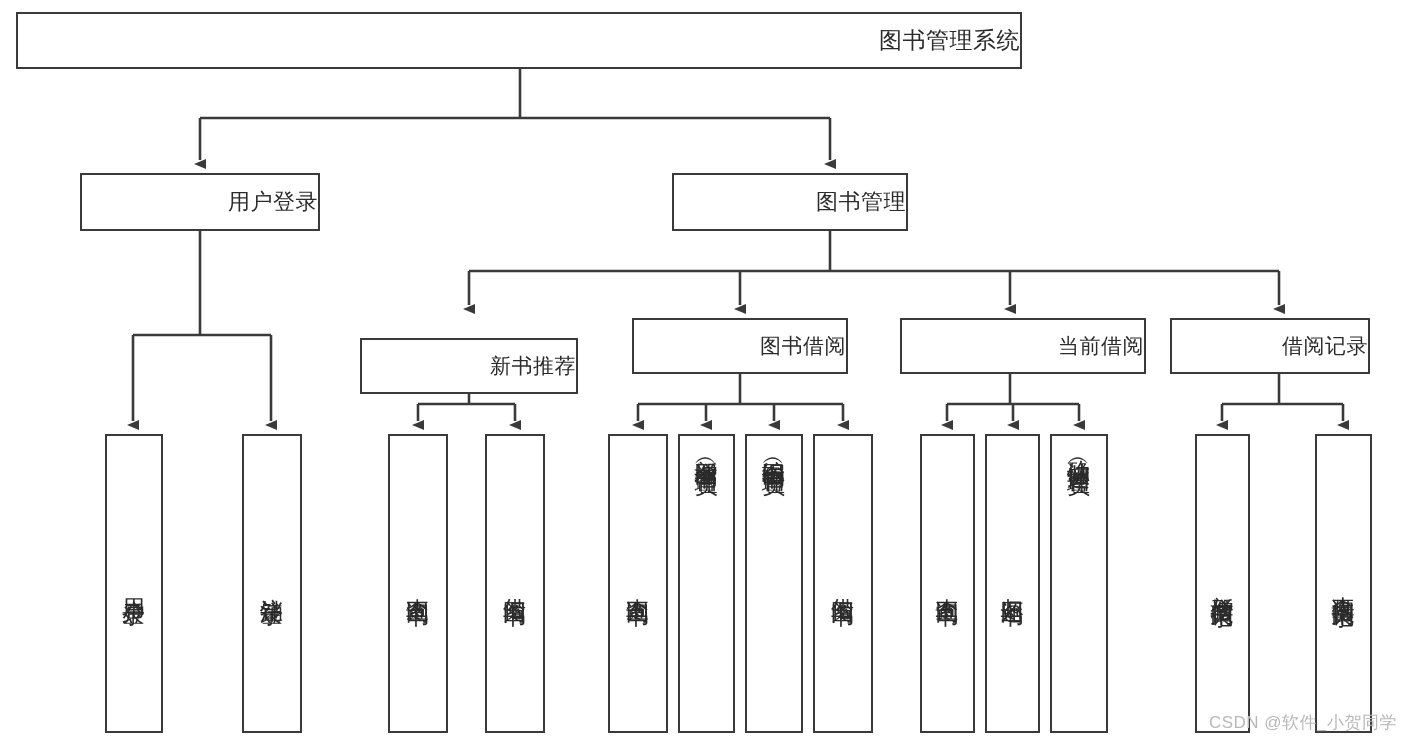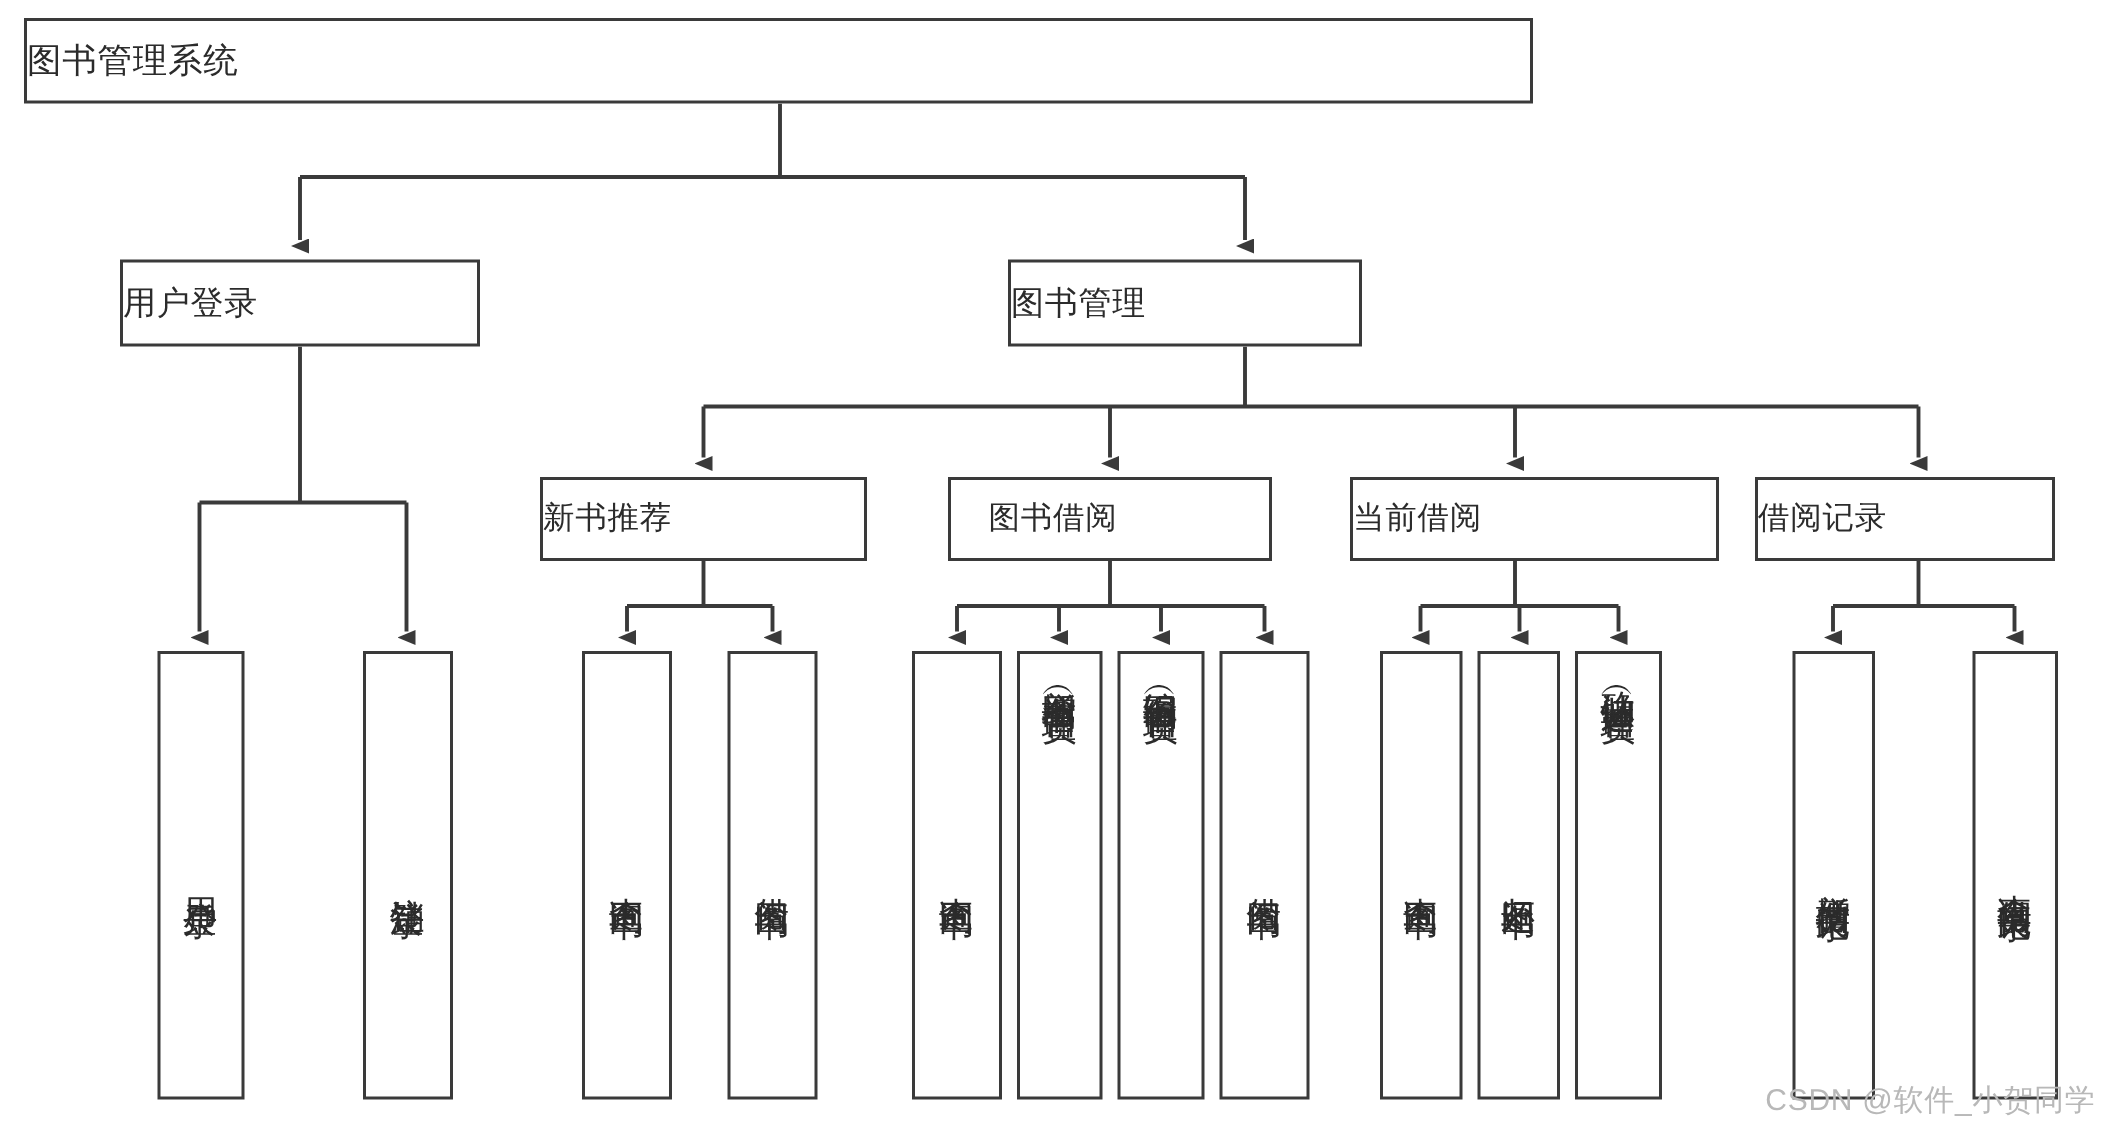--- a/index.html
+++ b/index.html
@@ -25,21 +25,21 @@
     height: 747px;
     pointer-events: none;
   }
   .node {
     position: absolute;
     box-sizing: border-box;
     background: #ffffff;
     border: 2.5px solid #3a3a3a;
     display: flex;
     align-items: center;
-    justify-content: flex-start;
+    justify-content: flex-end;
     color: #2b2b2b;
   }
   .node-label {
     display: block;
     text-align: center;
     line-height: 1.18;
     letter-spacing: 0.5px;
   }
   
   .node.root {
@@ -63,21 +63,21 @@
   .node.n-user-login  { left: 80px;  width: 240px; }
   .node.n-book-manage { left: 672px; width: 236px; }
   
   .node.lvl3 {
     top: 318px;
     height: 56px;
   }
   .node.lvl3 .node-label {
     font-size: 21px;
   }
-  .node.n-new-book   { left: 360px;  width: 218px; }
+  .node.n-new-book   { left: 360px;  width: 218px; margin-top: 20px; }
   .node.n-borrow     { left: 632px;  width: 216px; padding-left: 25px; }
   .node.n-current    { left: 900px;  width: 246px; }
   .node.n-record     { left: 1170px; width: 200px; }
   
   .node.leaf {
     top: 434px;
     height: 299px;
     align-items: flex-start;
     justify-content: center;
     padding-top: 6px;
@@ -92,22 +92,22 @@
   }
   
   .node.leaf.center {
     align-items: center;
     padding-top: 0;
   }
   
   #watermark {
     position: absolute;
     right: 8px;
-    bottom: 0;
-    font-size: 20px;
+    bottom: 13px;
+    font-size: 17px;
     color: #b8b8b8;
     letter-spacing: 0.5px;
     white-space: nowrap;
   }
 </style>
 </head>
 <body>
 
 <div id="canvas">
 

